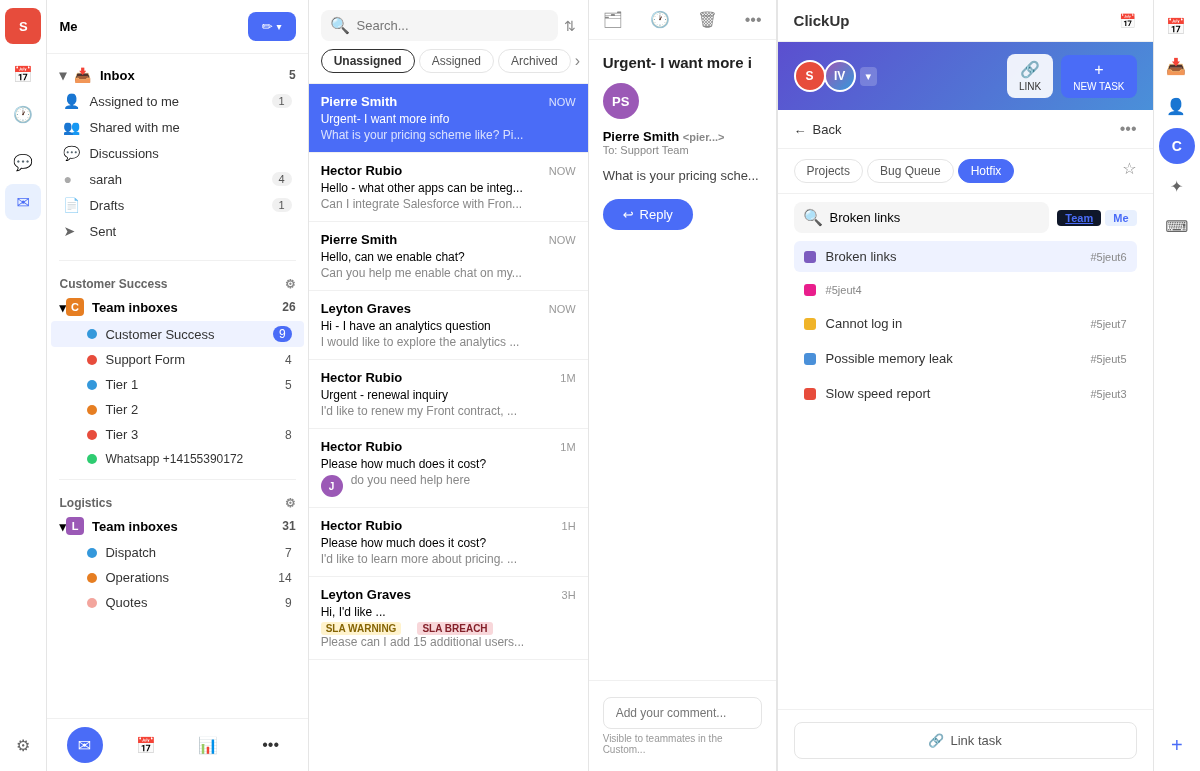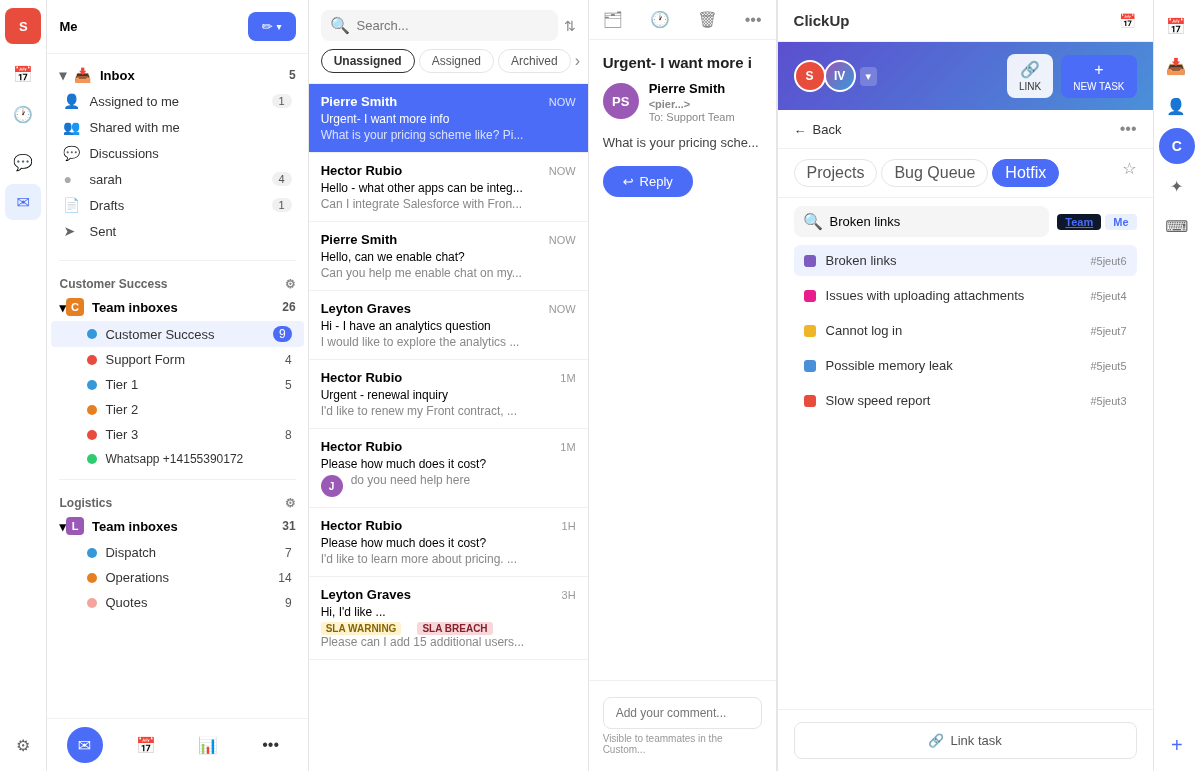--- a/index.html
+++ b/index.html
@@ -234,21 +234,21 @@
     }
     .detail-header {
       padding: 10px 14px;
       border-bottom: 1px solid #f0f0f0;
       display: flex; align-items: center; gap: 12px;
       justify-content: space-between;
     }
     .detail-icon { font-size: 16px; color: #888; cursor: pointer; }
     .detail-body { padding: 14px; flex: 1; overflow-y: auto; }
     .detail-title { font-size: 15px; font-weight: 700; color: #222; margin-bottom: 10px; }
-    .detail-from { display: flex; align-items: flex-start; gap: 10px; margin-bottom: 12px; }
+    .detail-from { display: flex; align-items: flex-start; gap: 10px; margin-bottom: 12px; flex-direction: column; }
     .detail-from .avatar-circle { width: 36px; height: 36px; font-size: 13px; }
     .detail-from-info .name { font-size: 13px; font-weight: 600; }
     .detail-from-info .to { font-size: 11px; color: #888; }
     .detail-message-text { font-size: 13px; color: #444; margin-bottom: 16px; }
     .reply-btn {
       background: #4a6cf7;
       color: #fff;
       border: none;
       border-radius: 20px;
       padding: 8px 20px;
@@ -334,21 +334,21 @@
     .clickup-tabs {
       display: flex; gap: 4px;
       padding: 10px 16px;
       border-bottom: 1px solid #f0f0f0;
     }
     .clickup-tab {
       padding: 4px 12px;
       border-radius: 20px;
       border: 1px solid #e5e5e5;
       background: #fff;
-      font-size: 16px;
+      font-size: 12px;
       cursor: pointer;
       color: #555;
       text-align: right;
     }
     .clickup-tab.active { background: #4a6cf7; color: #fff; border-color: #4a6cf7; }
     .clickup-search {
       padding: 8px 16px;
       display: flex; align-items: center; justify-content: space-between;
     }
     .cu-search-inner {
@@ -752,21 +752,20 @@
   </div>
 
   <div class="clickup-tasks">
     <div class="task-item highlighted">
       <div class="task-dot" style="background:#7c5cbf;"></div>
       <span class="task-name">Broken links</span>
       <span class="task-id">#5jeut6</span>
     </div>
     <div class="task-item">
       <div class="task-dot" style="background:#e91e8c;"></div>
-      <span class="task-name">Issues with uploading attachments</span>
       <span class="task-id">#5jeut4</span>
     </div>
     <div class="task-item">
       <div class="task-dot" style="background:#f0b429;"></div>
       <span class="task-name">Cannot log in</span>
       <span class="task-id">#5jeut7</span>
     </div>
     <div class="task-item">
       <div class="task-dot" style="background:#4a90d9;"></div>
       <span class="task-name">Possible memory leak</span>

